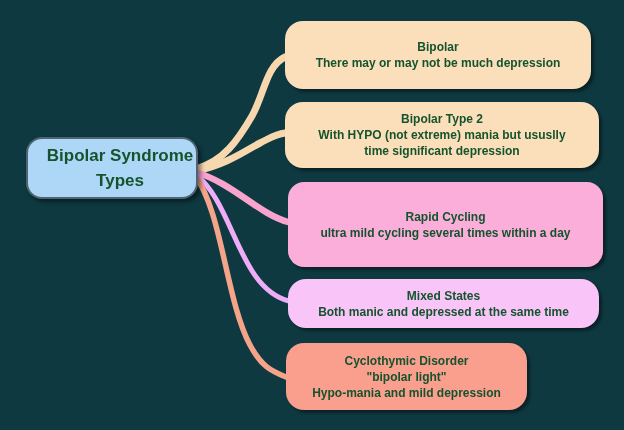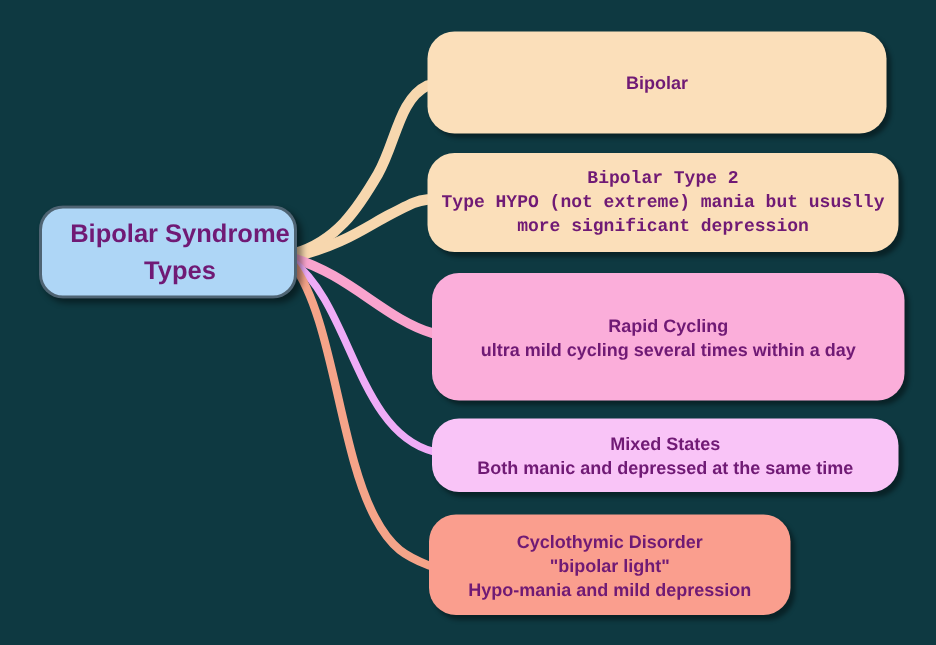--- a/index.html
+++ b/index.html
@@ -14,21 +14,21 @@
     overflow:hidden;
   }
   .connector-layer{
     position:absolute;left:0;top:0;width:624px;height:430px;
     z-index:1;
   }
   .node{
     position:absolute;
     display:flex;flex-direction:column;justify-content:center;
     text-align:center;
-    color:#701a75;font-weight:bold;
+    color:#14532d;font-weight:bold;
     box-sizing:border-box;
     z-index:2;
   }
   .root-node{
     left:26px;top:137px;width:172px;height:62px;
     border-radius:16px;
     border:2px solid rgba(62,80,92,0.85);
     background:#aed6f6;
     font-size:17px;line-height:25px;
     box-shadow:3px 3px 4px rgba(0,0,0,0.45);
@@ -60,29 +60,30 @@
     <path d="M195,176 C222,211 226,300 250,345 C261,366 271,371 286,377" stroke-width="5.5" stroke-linecap="round" stroke="#f5a489"></path>
   </svg>
 
   <div class="node root-node" id="box-root" style="background-color: rgb(174, 214, 246);">
     <div class="line">Bipolar Syndrome</div>
     <div class="line">Types</div>
   </div>
 
   <div class="node branch-node" id="box-bipolar" style="background-color: rgb(251, 223, 186);">
     <div class="line">Bipolar</div>
+    <div class="line">There may or may not be much depression</div>
   </div>
 
-  <div class="node branch-node" id="box-type2" style="background-color: rgb(251, 223, 186); font-family: Liberation Mono, monospace;">
+  <div class="node branch-node" id="box-type2" style="background-color: rgb(251, 223, 186);">
     <div class="line">Bipolar Type 2</div>
-    <div class="line">Type HYPO (not extreme) mania but ususlly</div>
-    <div class="line">more significant depression</div>
+    <div class="line">With HYPO (not extreme) mania but ususlly</div>
+    <div class="line">time significant depression</div>
   </div>
 
-  <div class="node branch-node" id="box-rapid" style="background-color: rgb(251, 174, 218);">
+  <div class="node branch-node" id="box-rapid" style="background-color: rgb(251, 174, 218); border-radius: 16px;">
     <div class="line">Rapid Cycling</div>
     <div class="line">ultra mild cycling several times within a day</div>
   </div>
 
   <div class="node branch-node" id="box-mixed" style="background-color: rgb(249, 196, 247);">
     <div class="line">Mixed States</div>
     <div class="line">Both manic and depressed at the same time</div>
   </div>
 
   <div class="node branch-node" id="box-cyclothymic" style="background-color: rgb(250, 158, 142);">

